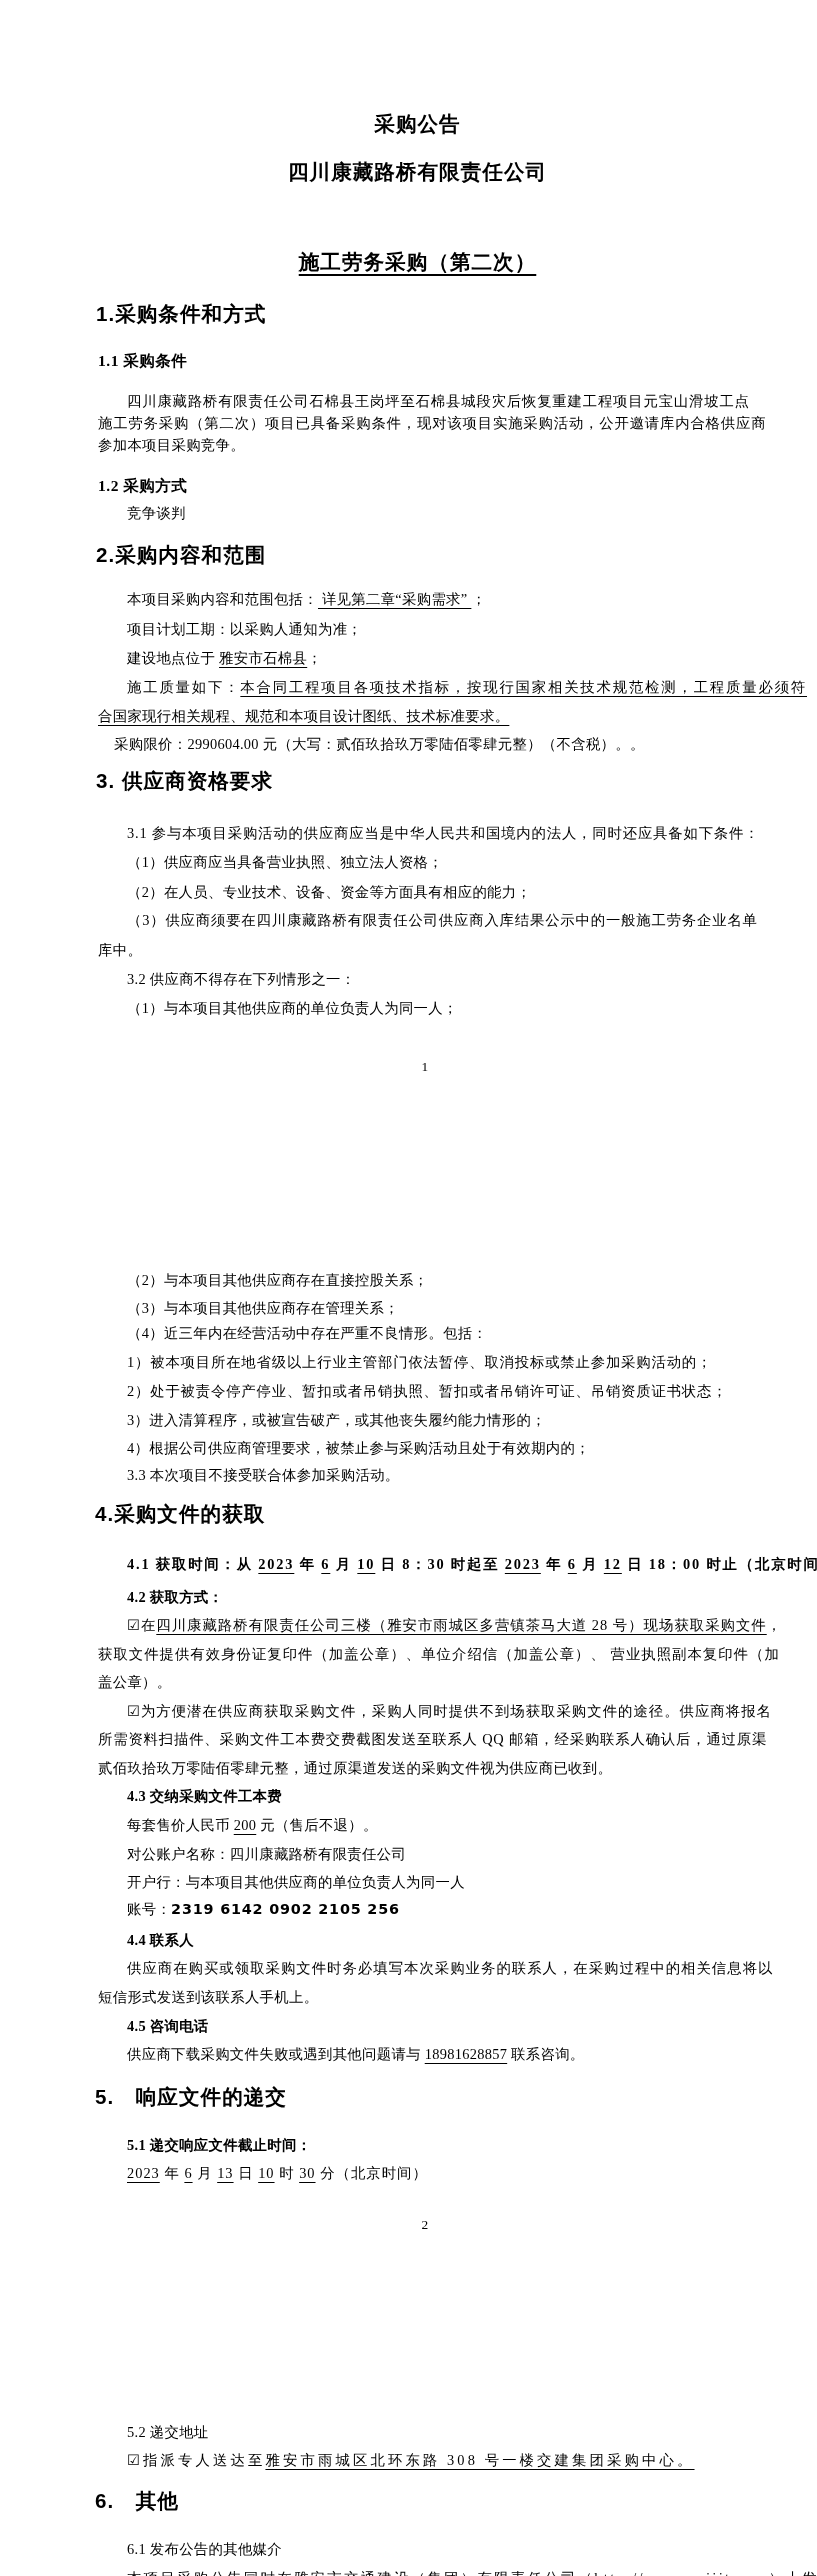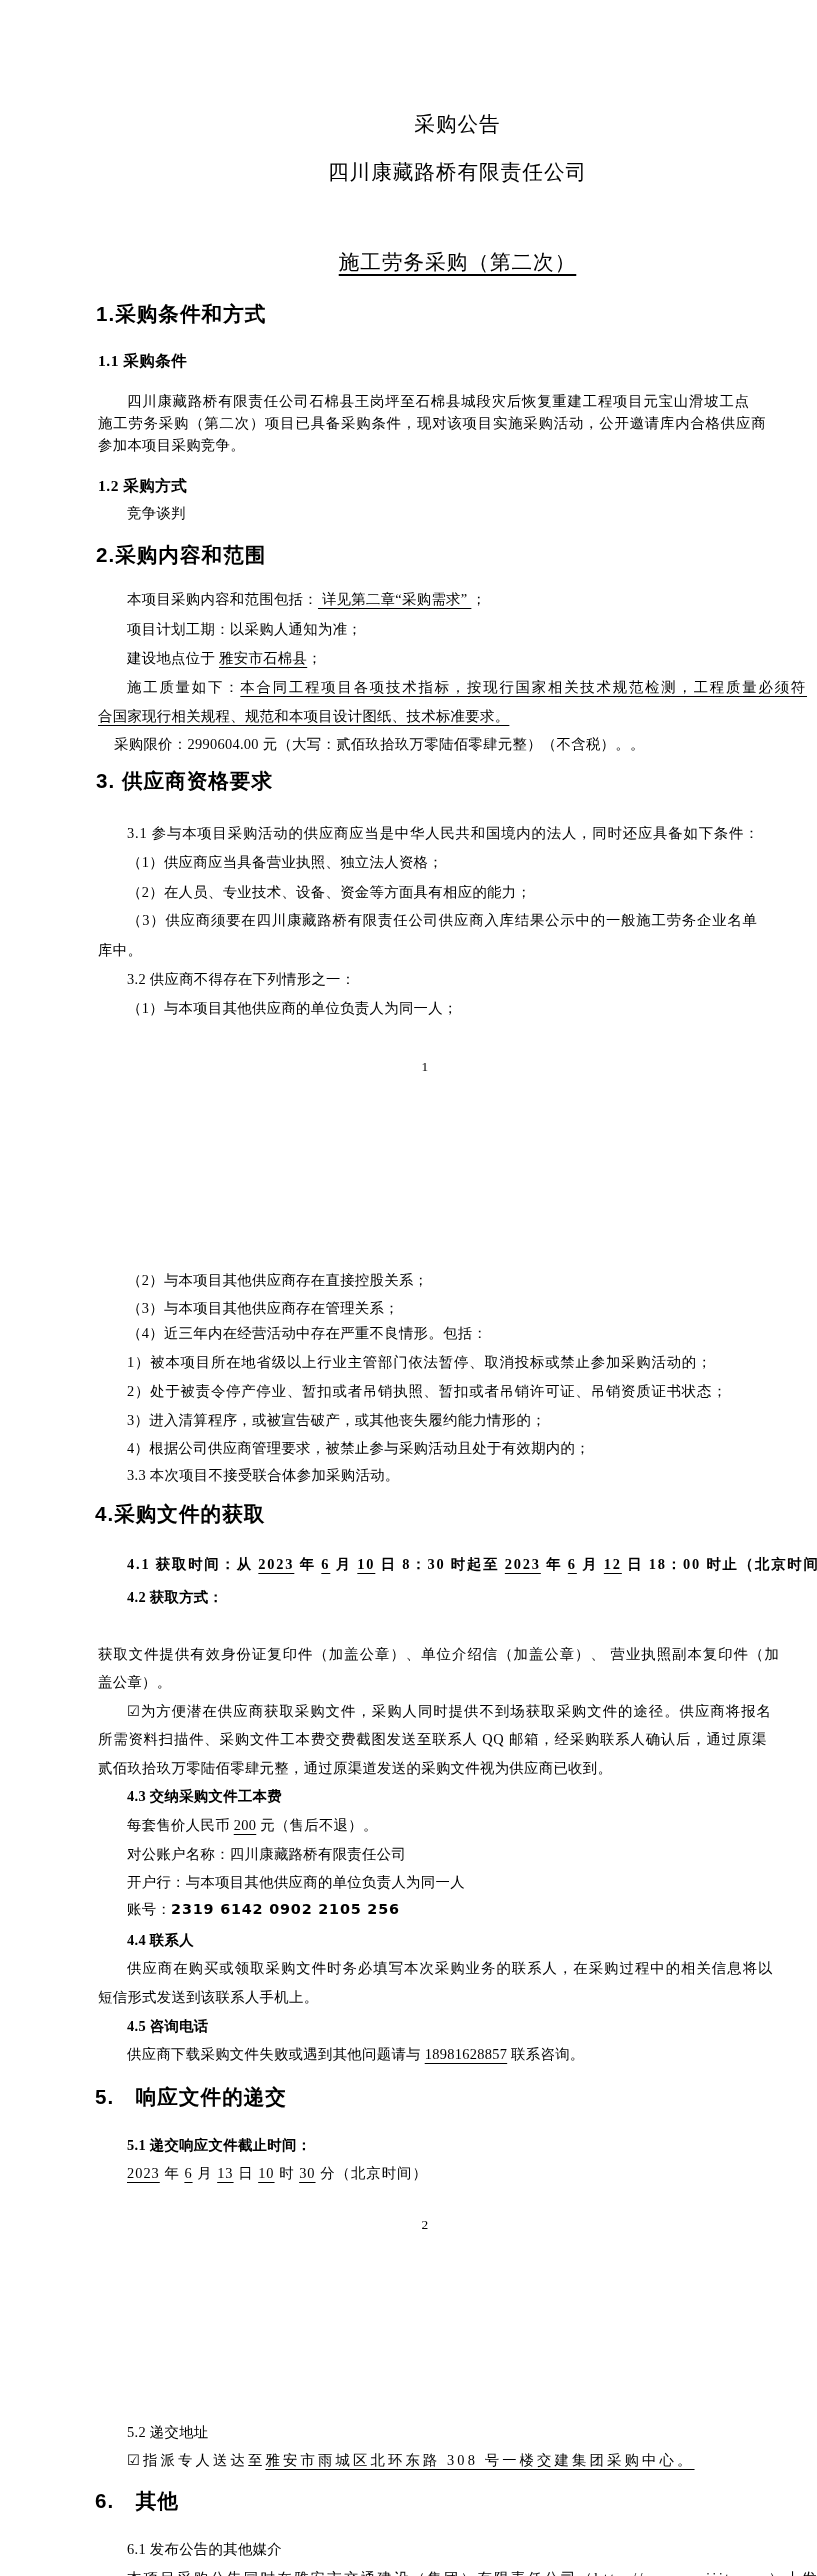--- a/index.html
+++ b/index.html
@@ -1,20 +1,20 @@
 <!DOCTYPE html>
 <html style="font-size:8.2px"><head>
 <meta charset="utf-8">
 <style>
   html,body{margin:0;padding:0;background:#888;}
   .page{position:relative;width:818px;height:3470px;background:#ffffff;overflow:hidden;
         font-family:"Liberation Serif","DejaVu Serif",serif;color:#000;}
   .line{position:absolute;white-space:nowrap;line-height:1.15;font-size:14.4px;letter-spacing:0.3px;}
   .ctr{left:98px;width:639px;text-align:center;}
-  .title{font-size:20.6px;font-weight:normal;letter-spacing:1px;margin-left:40px;}
+  .title{font-size:20.6px;font-weight:bold;letter-spacing:1px;}
   .h{font-family:Liberation Sans, sans-serif;font-size:20.6px;font-weight:bold;letter-spacing:1px;}
   .sh{font-size:15.5px;font-weight:bold;letter-spacing:0.5px;}
   .bold{font-weight:bold;}
   .u{text-decoration:underline;text-underline-offset:3.6px;text-decoration-thickness:1px;}
   .tu{text-decoration:underline;text-underline-offset:4.6px;text-decoration-thickness:1.5px;}
   .ls1{letter-spacing:0.8px;}
   .ls2{letter-spacing:1px;}
   .ls3{letter-spacing:1.8px;}
   .ls4{letter-spacing:2.3px;}
   .ls5{letter-spacing:3.1px;}
@@ -62,20 +62,21 @@
   <div class="line" style="top:1325px;left:127px">（4）近三年内在经营活动中存在严重不良情形。包括：</div>
   <div class="line ls1" style="top:1354px;left:127px">1）被本项目所在地省级以上行业主管部门依法暂停、取消投标或禁止参加采购活动的；</div>
   <div class="line ls1" style="top:1383px;left:127px">2）处于被责令停产停业、暂扣或者吊销执照、暂扣或者吊销许可证、吊销资质证书状态；</div>
   <div class="line" style="top:1412px;left:127px">3）进入清算程序，或被宣告破产，或其他丧失履约能力情形的；</div>
   <div class="line" style="top:1440px;left:127px">4）根据公司供应商管理要求，被禁止参与采购活动且处于有效期内的；</div>
   <div class="line" style="top:1467px;left:127px">3.3 本次项目不接受联合体参加采购活动。</div>
 
   <div class="line h" style="top:1502px;left:95px">4.采购文件的获取</div>
   <div class="line bold ls3" style="top:1556px;left:127px"><span>4.1 获取时间：从 </span><span class="u">2023</span><span> 年 </span><span class="u">6</span><span> 月 </span><span class="u">10</span><span> 日 8：30 时起至 </span><span class="u">2023</span><span> 年 </span><span class="u">6</span><span> 月 </span><span class="u">12</span><span> 日 18：00 时止（北京时间）。</span></div>
   <div class="line bold" style="top:1589px;left:127px">4.2 获取方式：</div>
+  <div class="line ls2" style="top:1617px;left:127px"><span>☑</span><span>在</span><span class="u">四川康藏路桥有限责任公司三楼（雅安市雨城区多营镇茶马大道 28 号）现场获取采购文件</span><span>，</span></div>
   <div class="line ls2" style="top:1646px;left:98px">获取文件提供有效身份证复印件（加盖公章）、单位介绍信（加盖公章）、 营业执照副本复印件（加</div>
   <div class="line" style="top:1674px;left:98px">盖公章）。</div>
   <div class="line ls2" style="top:1703px;left:127px"><span>☑</span><span>为方便潜在供应商获取采购文件，采购人同时提供不到场获取采购文件的途径。供应商将报名</span></div>
   <div class="line ls1" style="top:1731px;left:98px">所需资料扫描件、采购文件工本费交费截图发送至联系人 QQ 邮箱，经采购联系人确认后，通过原渠</div>
   <div class="line" style="top:1760px;left:98px">贰佰玖拾玖万零陆佰零肆元整，通过原渠道发送的采购文件视为供应商已收到。</div>
   <div class="line bold" style="top:1788px;left:127px">4.3 交纳采购文件工本费</div>
   <div class="line" style="top:1817px;left:127px"><span>每套售价人民币 </span><span class="u">200</span><span> 元（售后不退）。</span></div>
   <div class="line" style="top:1846px;left:127px">对公账户名称：四川康藏路桥有限责任公司</div>
   <div class="line" style="top:1874px;left:127px">开户行：与本项目其他供应商的单位负责人为同一人</div>
   <div class="line" style="top:1901px;left:127px"><span>账号：</span><span class="num">2319 6142 0902 2105 256</span></div>

